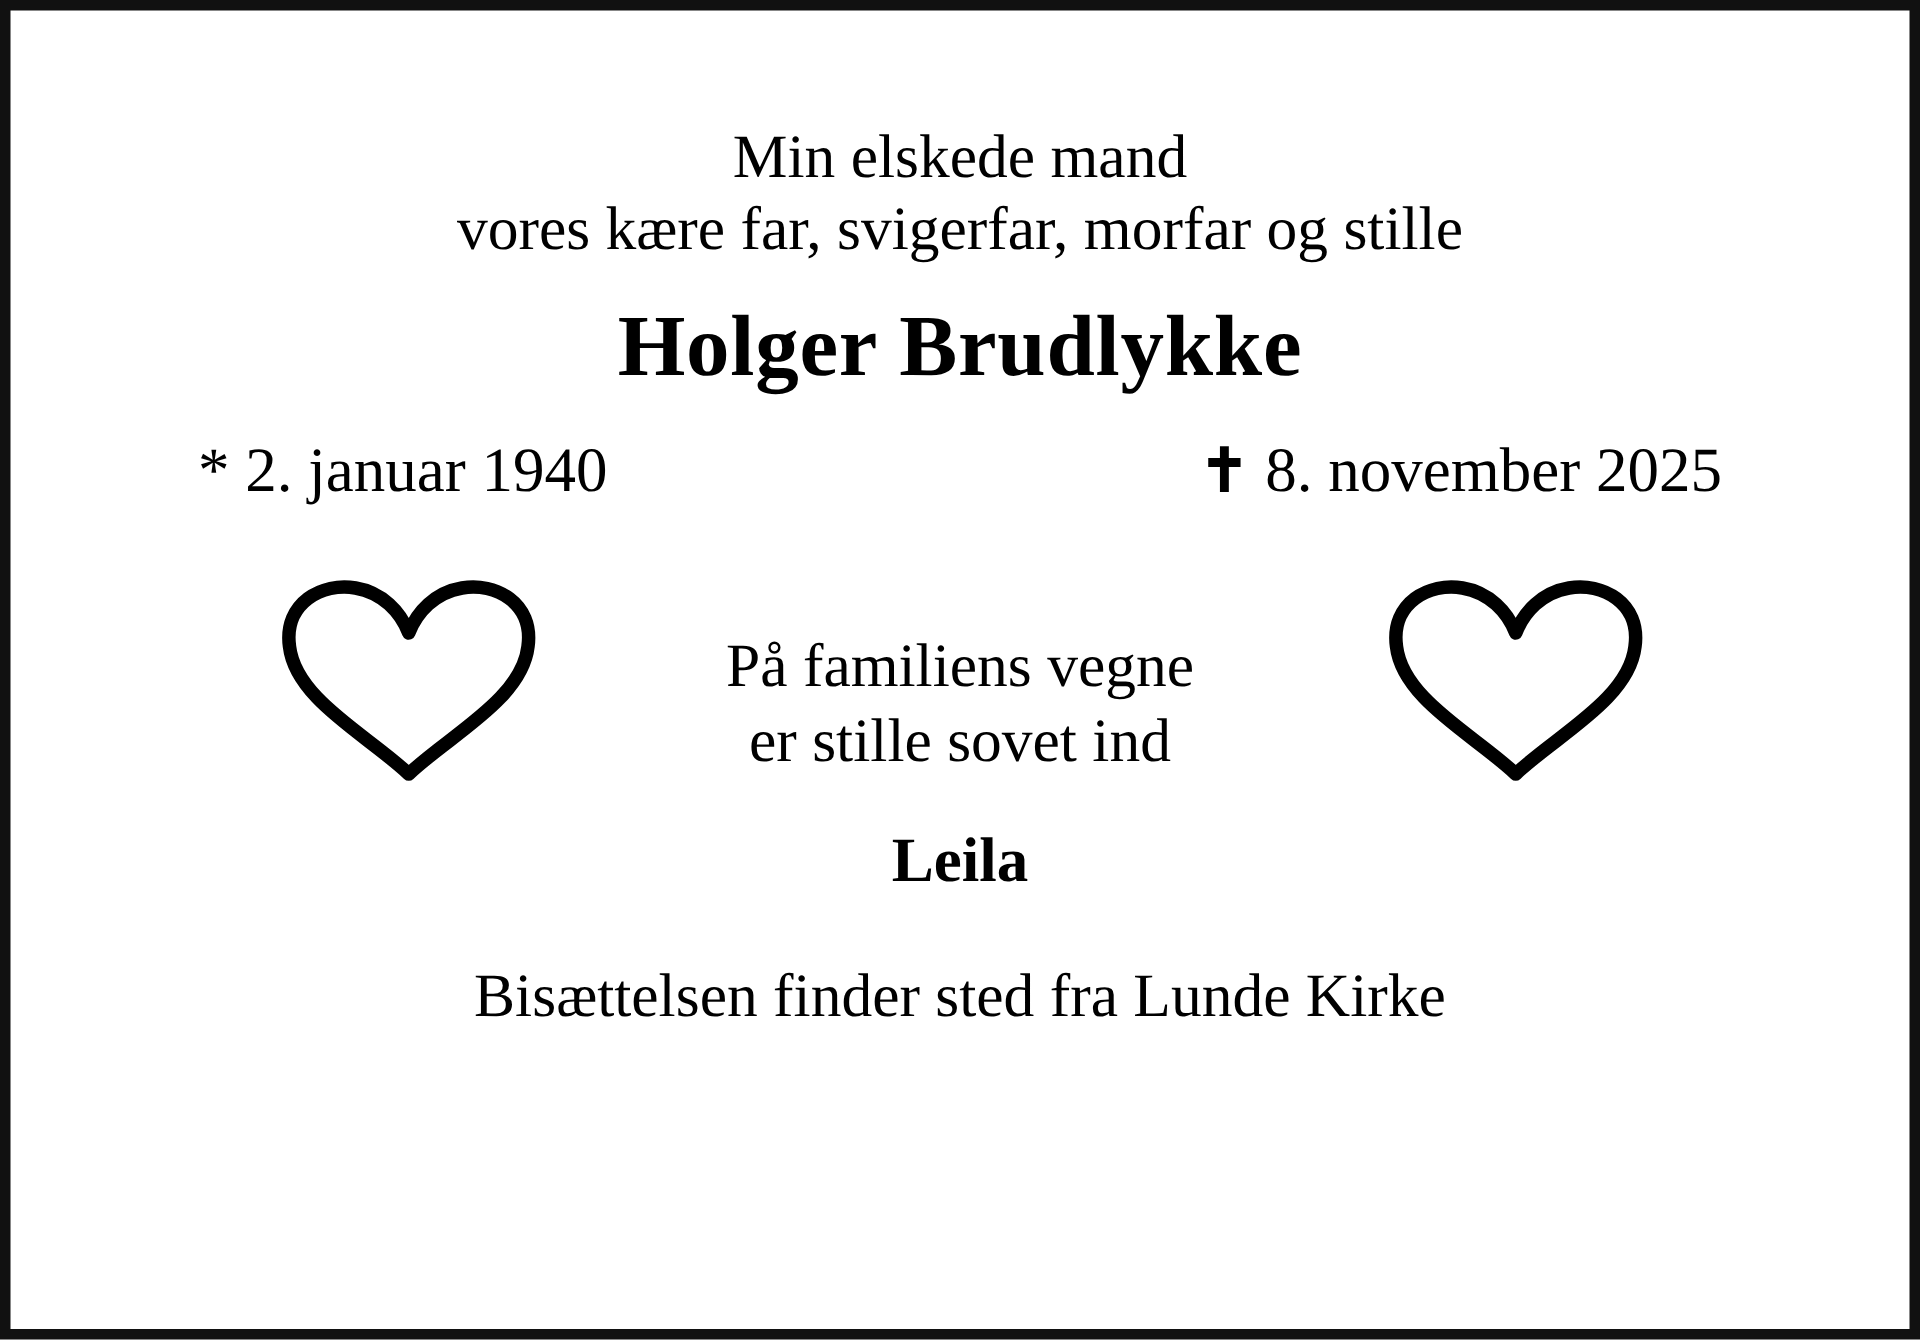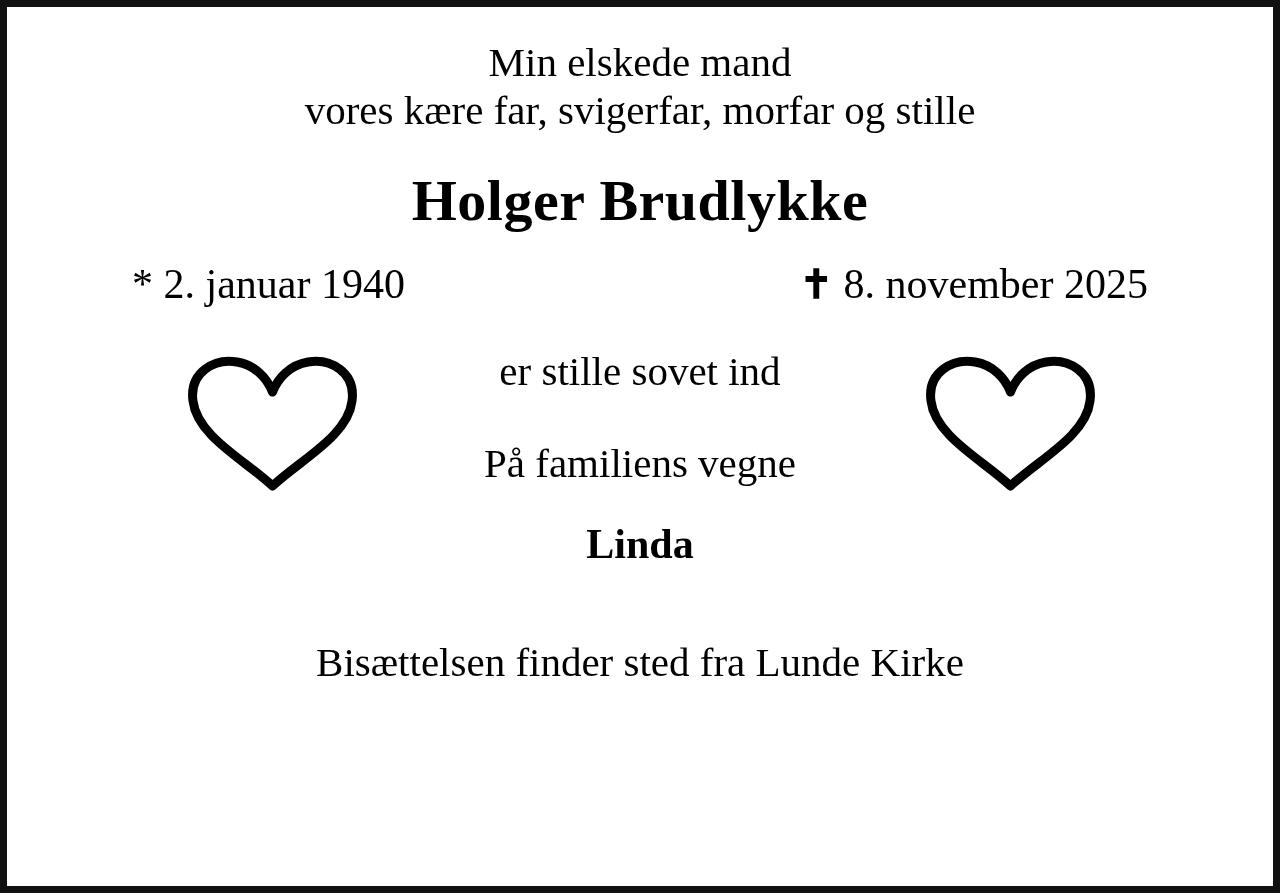--- a/index.html
+++ b/index.html
@@ -19,30 +19,30 @@
     box-sizing: border-box;
     width: 1280px;
     height: 893px;
     background: #ffffff;
     border: 7px solid #111111;
     display: flex;
     flex-direction: column;
     align-items: center;
   }
   .intro {
-    margin-top: 31px;
+    margin-top: 73px;
     text-align: center;
     line-height: 1.18;
   }
   .intro-line {
     font-size: 41px;
     font-family: "Liberation Serif", serif;
   }
   .name {
-    margin-top: 32px;
+    margin-top: 20px;
     font-size: 58px;
     font-weight: bold;
     letter-spacing: 0.5px;
     text-align: center;
   }
   .dates {
     margin-top: 26px;
     width: 1060px;
     display: flex;
     justify-content: space-between;
@@ -75,21 +75,21 @@
     margin-top: 42px;
   }
   .family {
     margin-top: 30px;
     font-size: 42px;
     font-weight: bold;
     line-height: 1.28;
     text-align: center;
   }
   .closing {
-    margin-top: 64px;
+    margin-top: 35px;
     font-size: 41px;
     line-height: 1.28;
     text-align: center;
   }
   .heart {
     position: absolute;
     width: 175px;
     height: 135px;
   }
   .heart.left {
@@ -133,25 +133,25 @@
         <path d="M87.5 130 C 60 104, 12 80, 8 45 C 4 16, 30 2, 52 6 C 70 9, 82 22, 87.5 36 C 93 22, 105 9, 123 6 C 145 2, 171 16, 167 45 C 163 80, 115 104, 87.5 130 Z" fill="none" stroke="#000000" stroke-width="9" stroke-linejoin="round"></path>
       </svg>
     </div>
 
     <div class="heart right">
       <svg viewBox="0 0 175 135" xmlns="http://www.w3.org/2000/svg" aria-hidden="true">
         <path d="M87.5 130 C 60 104, 12 80, 8 45 C 4 16, 30 2, 52 6 C 70 9, 82 22, 87.5 36 C 93 22, 105 9, 123 6 C 145 2, 171 16, 167 45 C 163 80, 115 104, 87.5 130 Z" fill="none" stroke="#000000" stroke-width="9" stroke-linejoin="round"></path>
       </svg>
     </div>
 
+    <div class="mid-line spaced">På familiens vegne</div>
     <div class="mid-line">er stille sovet ind</div>
-    <div class="mid-line spaced">På familiens vegne</div>
 
     <div class="family">
-      <div>Linda</div>
+      <div>Leila</div>
     </div>
   </div>
 
   <div class="closing">
     <div>Bisættelsen finder sted fra Lunde Kirke</div>
   </div>
 
 </div>
 
 </body></html>

